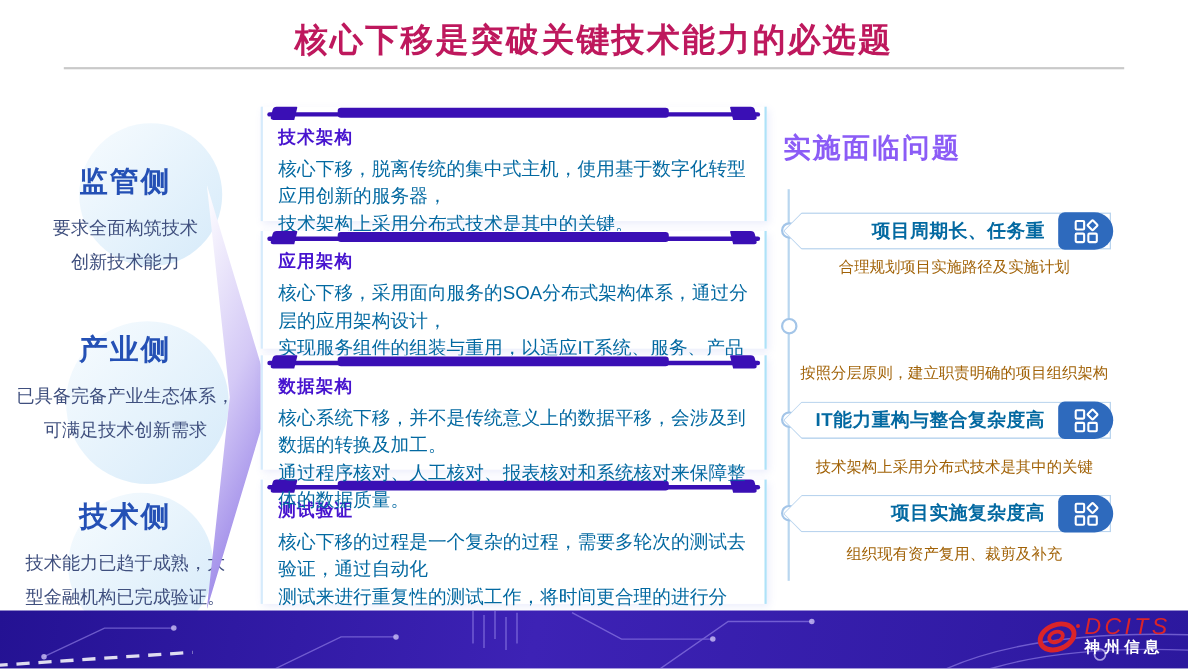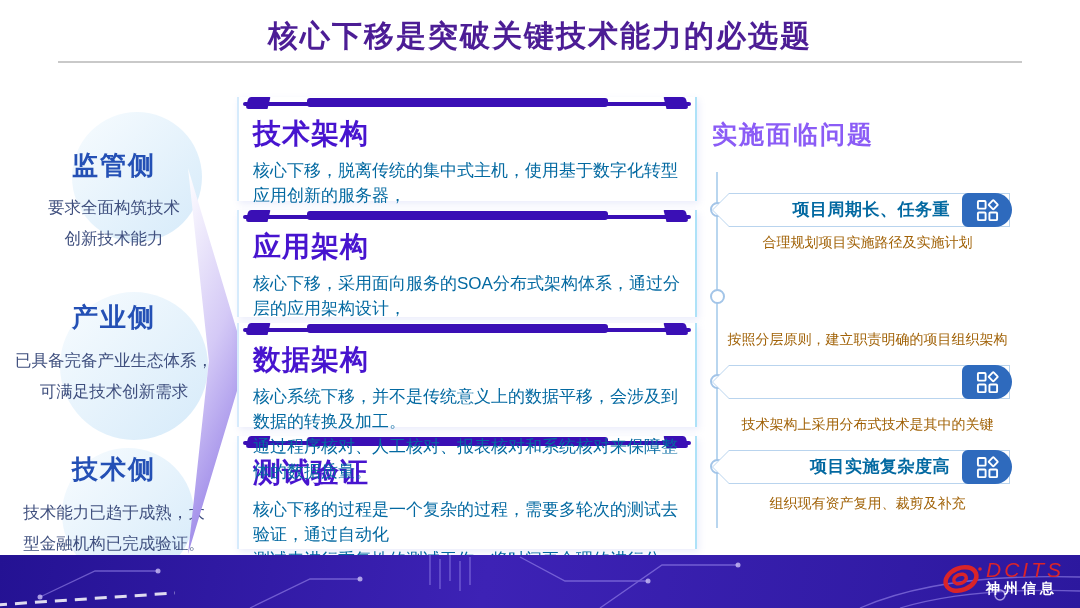--- a/index.html
+++ b/index.html
@@ -1,32 +1,32 @@
 <!DOCTYPE html>
 <html><head>
 <meta charset="utf-8">
 <style>
   html,body{margin:0;padding:0;background:#fff;}
   .slide{position:relative;width:1080px;height:608px;background:#ffffff;overflow:hidden;
          font-family:"Liberation Sans",sans-serif;}
 
   
   .title{position:absolute;top:16px;left:0;right:0;text-align:center;
-         font-size:30px;font-weight:bold;color:#4c1d95;letter-spacing:2px;}
+         font-size:30px;font-weight:bold;color:#be185d;letter-spacing:2px;}
   .divider{position:absolute;top:61px;left:58px;right:58px;height:2px;background:#c9c9c9;}
 
   
   .circle{position:absolute;border-radius:50%;
           background:linear-gradient(135deg,#f4fafe 10%,#d9ecfa 90%);}
   .c1{left:72px;top:112px;width:130px;height:130px;}
   .c2{left:60px;top:292px;width:148px;height:148px;}
   .c3{left:62px;top:448px;width:132px;height:132px;}
 
   .lgroup{position:absolute;left:0;width:228px;text-align:center;}
-  .lg1{top:148px;font-family:Liberation Mono, monospace;}
+  .lg1{top:148px;}
   .lg2{top:300px;}
   .lg3{top:452px;}
   .lhead{font-size:26px;font-weight:bold;color:#2450b5;letter-spacing:2px;margin-bottom:10px;}
   .ldesc{font-size:16.5px;color:#3f4f7e;line-height:31px;white-space:pre-line;}
 
   .flow-arrow{position:absolute;left:188px;top:168px;width:58px;height:386px;
       background:linear-gradient(115deg,#ffffff 0%,#d4c9f6 45%,#7a61e0 100%);
       clip-path:polygon(0% 0%, 100% 50%, 0% 100%, 36% 50%);}
 
   
@@ -36,21 +36,21 @@
   .p1{top:97px;height:104px;}
   .p2{top:210px;height:107px;}
   .p3{top:323px;height:104px;}
   .p4{top:436px;height:113px;}
   .pframe{position:relative;height:13px;}
   .pframe i{position:absolute;background:#3a0fb5;display:block;}
   .fb-thin{top:5px;left:4px;right:4px;height:4px;border-radius:2px;}
   .fb-thick{top:1px;left:15%;width:66%;height:9px;border-radius:3px;}
   .fb-capL{top:0;left:8px;width:22px;height:12px;border-radius:3px 1px 0 3px;transform:skewX(-14deg);}
   .fb-capR{top:0;right:8px;width:22px;height:12px;border-radius:1px 3px 3px 0;transform:skewX(14deg);}
-  .ptitle{margin:5px 0 0 14px;font-size:28px;font-weight:bold;color:#4714cf;letter-spacing:1px;}
+  .ptitle{margin:5px 0 0 14px;font-size:16px;font-weight:bold;color:#4714cf;letter-spacing:1px;}
   .pbody{margin:5px 12px 0 14px;font-size:17px;color:#0369a1;line-height:25px;white-space:pre-line;}
 
   
   .rtitle{position:absolute;left:712px;top:118px;width:310px;
           font-size:25px;font-weight:bold;color:#8b5cf6;letter-spacing:2px;}
   .timeline{position:absolute;left:716px;top:172px;width:2px;height:356px;background:#b9d6ef;}
   .tnode{position:absolute;left:710px;width:11px;height:11px;border:2px solid #a3c5e8;
          background:#fff;border-radius:50%;}
   .n1{top:202px;} .n2{top:289px;} .n3{top:374px;} .n4{top:459px;}
 
@@ -175,20 +175,21 @@
       </svg>
     </span>
   </div>
   <div class="rdesc rd1">合理规划项目实施路径及实施计划</div>
 
   <div class="rdesc rd2">按照分层原则，建立职责明确的项目组织架构</div>
 
   <div class="pill pl3">
     <span class="pill-bg"></span>
     <span class="pill-in"></span>
+    <span class="pill-label">IT能力重构与整合复杂度高</span>
     <span class="pill-cap">
       <svg width="23" height="23" viewBox="0 0 24 24" fill="none" stroke="#ffffff" stroke-width="2">
         <rect x="2" y="2" width="8" height="8" rx="1"></rect>
         <rect x="14.5" y="2.5" width="7" height="7" rx="1" transform="rotate(45 18 6)"></rect>
         <rect x="2" y="14" width="8" height="8" rx="1"></rect>
         <rect x="14" y="14" width="8" height="8" rx="1"></rect>
       </svg>
     </span>
   </div>
   <div class="rdesc rd3">技术架构上采用分布式技术是其中的关键</div>

